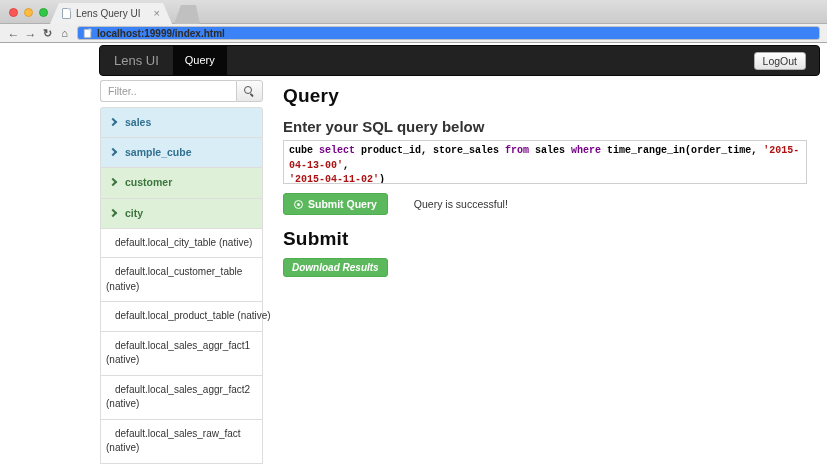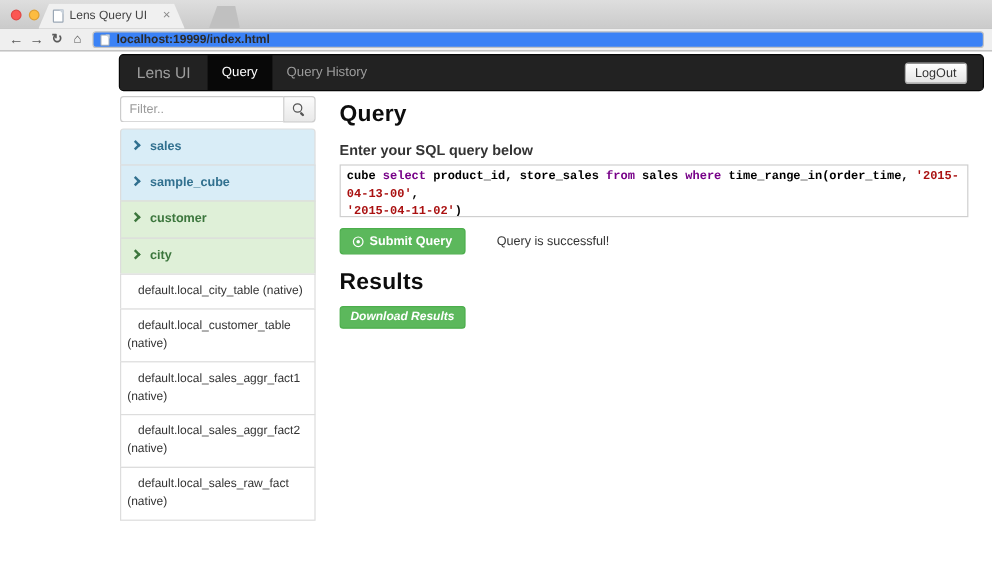--- a/index.html
+++ b/index.html
@@ -16,21 +16,21 @@
     position: absolute; top: 0; left: 0; width: 827px; height: 24px;
     background: linear-gradient(#dedede, #cbcbcb);
     border-bottom: 1px solid #b0b0b0;
   }
   .traffic-lights { position: absolute; left: 9px; top: 8px; display: flex; gap: 6px; }
   .traffic { width: 9px; height: 9px; border-radius: 50%; }
   .traffic.red { background: #fc5753; border: 1px solid #df4744; }
   .traffic.yellow { background: #fdbc40; border: 1px solid #de9f34; }
   .traffic.green { background: #33c748; border: 1px solid #27aa35; }
   .browser-tab {
-    position: absolute; left: 32px; top: 3px; width: 122px; height: 21px;
+    position: absolute; left: 50px; top: 3px; width: 122px; height: 21px;
     background: #f0f0f0;
     clip-path: polygon(9px 0, calc(100% - 9px) 0, 100% 100%, 0 100%);
     display: flex; align-items: center; padding: 0 12px; gap: 5px;
   }
   .tab-title { font-size: 10px; color: #444; flex: 1; white-space: nowrap; overflow: hidden; }
   .tab-close { font-size: 11px; color: #888; line-height: 1; }
   .newtab-stub {
     position: absolute; left: 174px; top: 5px; width: 26px; height: 19px;
     background: #c0c0c0;
     clip-path: polygon(7px 0, calc(100% - 4px) 0, 100% 100%, 0 100%);
@@ -126,21 +126,21 @@
     transform: rotate(45deg); margin-right: 9px; position: relative; top: -1px;
   }
   .tbl-text { display: block; text-indent: 9px; }
   .tbl-line2 { display: block; text-indent: 0; }
 
   
   .main { position: absolute; left: 283px; top: 42px; width: 524px; }
   .main h1 {
     font-size: 19px; font-weight: bold; color: #0d0d0d; letter-spacing: 0.2px;
   }
-  .query-label { font-size: 12px; font-weight: bold; color: #333; margin: 11px 0 5px; }
+  .query-label { font-size: 15px; font-weight: bold; color: #333; margin: 11px 0 5px; }
   .codebox {
     border: 1px solid #cfcfcf; background: #fff; height: 44px;
     padding: 3px 5px; font-family: "Liberation Mono", monospace;
     font-size: 10px; font-weight: bold; line-height: 1.45; color: #000;
     cursor: text; overflow: hidden;
   }
   .tok-keyword { color: #770088; }
   .tok-string { color: #aa1111; }
   .submit-row { margin-top: 9px; display: flex; align-items: center; gap: 26px; }
   .btn-green {
@@ -185,21 +185,20 @@
     <span class="url-text">localhost:19999/index.html</span>
   </div>
 </div>
 
 <div class="page">
 
   <div class="app-navbar">
     <span class="brand">Lens UI</span>
     <div class="nav-items">
         <div class="nav-item active">Query</div>
-        <div class="nav-item">Query History</div>
       </div>
     <button class="logout-btn">LogOut</button>
   </div>
 
   <div class="sidebar">
     <div class="filter-group">
       <input class="filter-input" placeholder="Filter.." style="">
       <button class="search-btn">
         <span class="mag-icon"></span>
       </button>
@@ -207,20 +206,23 @@
     <div class="cube-list">
         <div class="side-item cube info"><span class="chev"></span>sales</div>
         <div class="side-item cube info"><span class="chev"></span>sample_cube</div>
         <div class="side-item cube success"><span class="chev"></span>customer</div>
         <div class="side-item cube success"><span class="chev"></span>city</div>
         <div class="side-item table">
           <span class="tbl-text" style="white-space: nowrap;">default.local_city_table (native)</span>
         </div>
         <div class="side-item table">
           <span class="tbl-text">default.local_customer_table<span class="tbl-line2">(native)</span></span>
+        </div>
+        <div class="side-item table">
+          <span class="tbl-text" style="white-space: nowrap;">default.local_product_table (native)</span>
         </div>
         <div class="side-item table">
           <span class="tbl-text">default.local_sales_aggr_fact1<span class="tbl-line2">(native)</span></span>
         </div>
         <div class="side-item table">
           <span class="tbl-text">default.local_sales_aggr_fact2<span class="tbl-line2">(native)</span></span>
         </div>
         <div class="side-item table">
           <span class="tbl-text">default.local_sales_raw_fact<span class="tbl-line2">(native)</span></span>
         </div>
@@ -234,19 +236,19 @@
         <div><span class="tok-plain">cube </span><span class="tok-keyword">select</span><span class="tok-plain"> product_id, store_sales </span><span class="tok-keyword">from</span><span class="tok-plain"> sales </span><span class="tok-keyword">where</span><span class="tok-plain"> time_range_in(order_time, </span><span class="tok-string">'2015-04-13-00'</span><span class="tok-plain">,</span></div>
         <div><span class="tok-string">'2015-04-11-02'</span><span class="tok-plain">)</span></div>
       </div>
     <div class="submit-row">
       <button class="btn-green submit-btn">
         <span class="record-icon"></span>
         <span>Submit Query</span>
       </button>
       <span class="status-msg">Query is successful!</span>
     </div>
-    <h1 class="results-title">Results</h1>
+    <h1 class="results-title">Submit</h1>
     <button class="btn-green download-btn">
       <span>Download Results</span>
     </button>
   </div>
 
 </div>
 
 </body></html>

